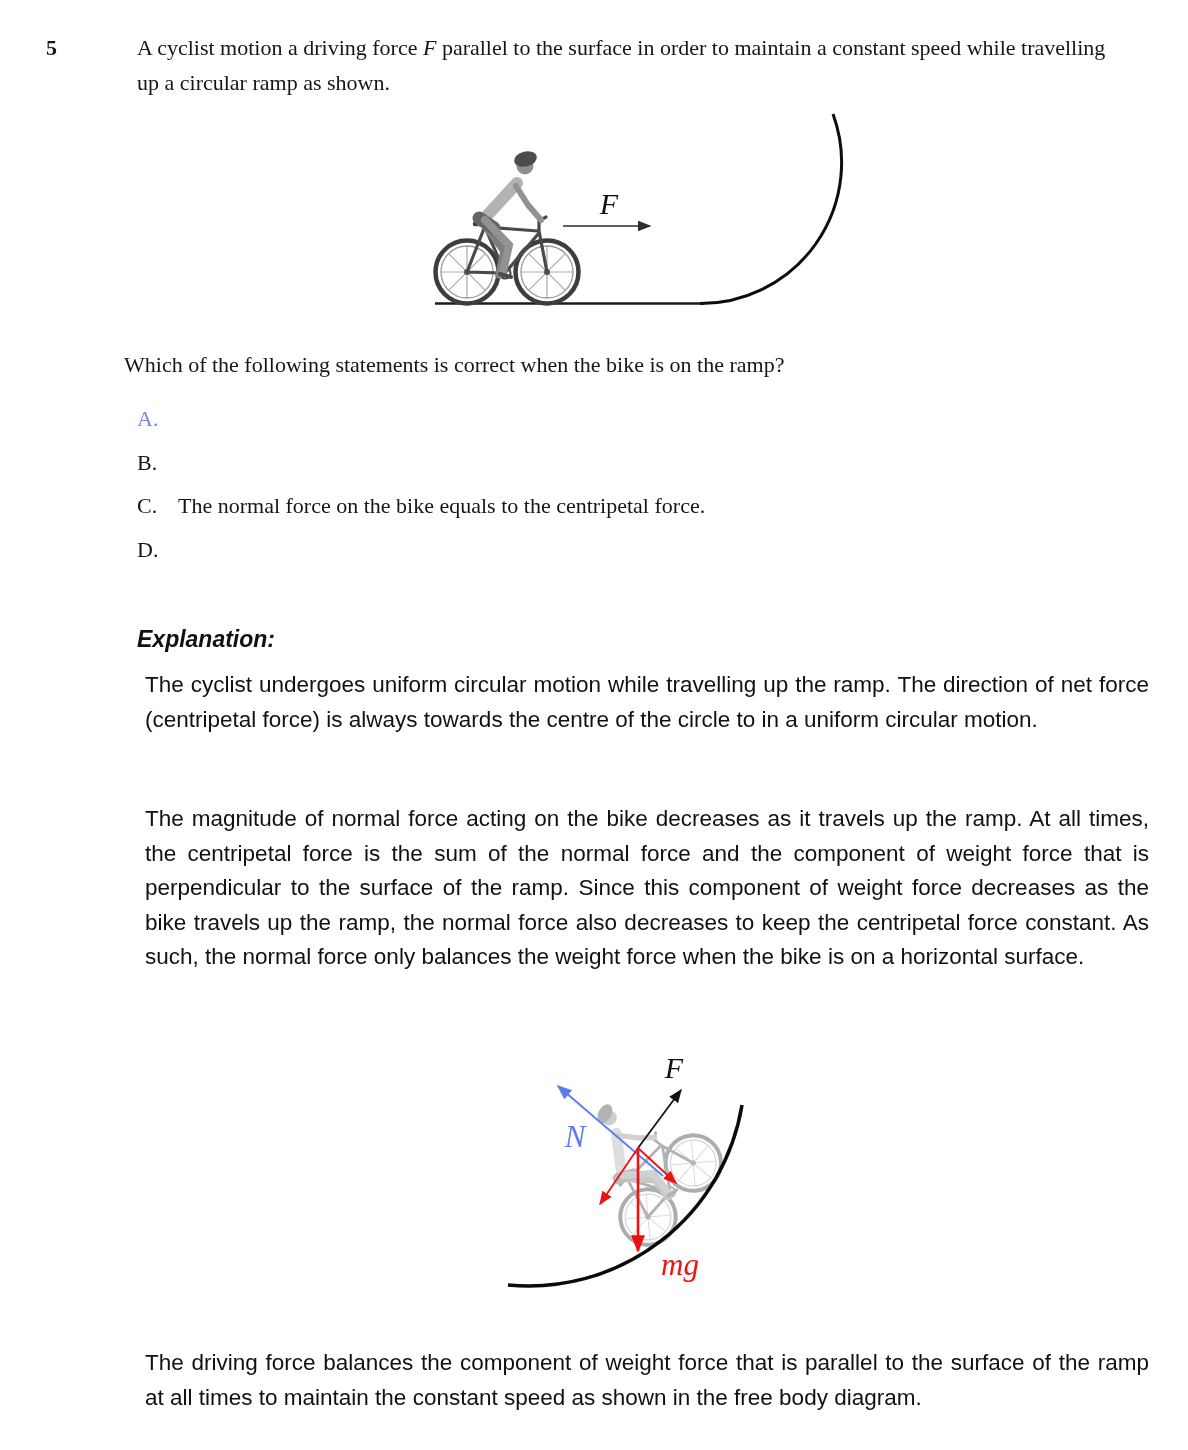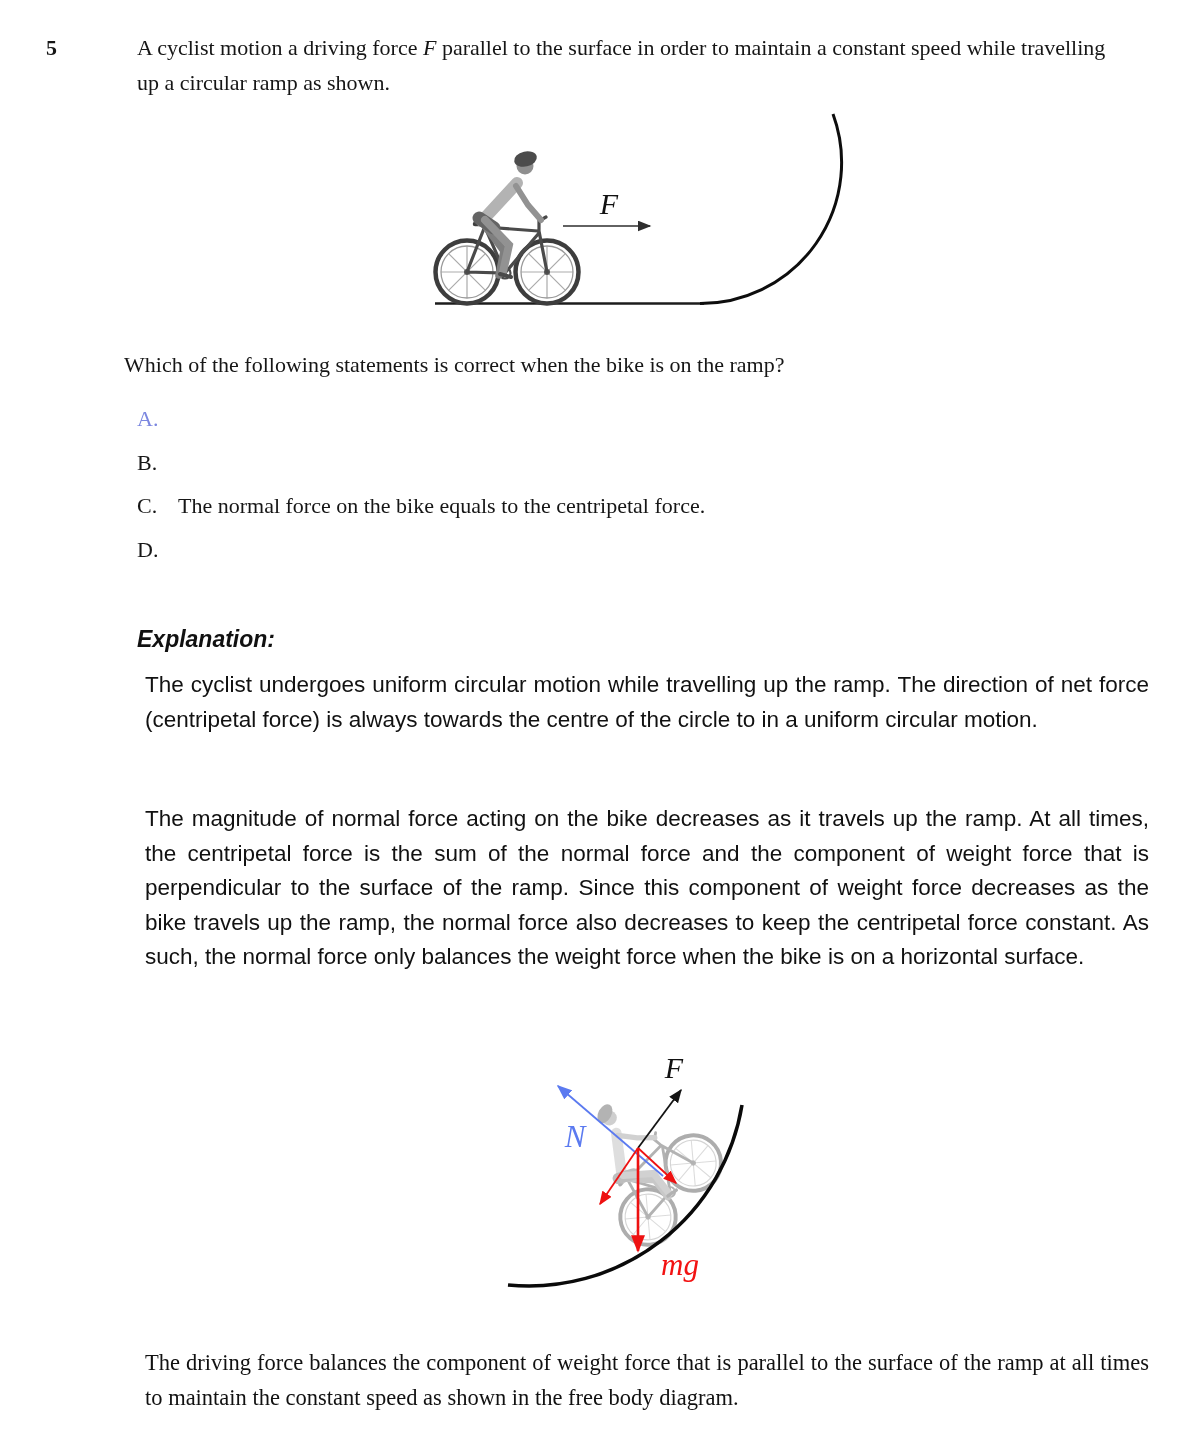--- a/index.html
+++ b/index.html
@@ -21,21 +21,21 @@
   .option{left:137px;width:1000px;font:22px/29px "Liberation Serif",serif;display:flex;}
   .option .option-label{display:inline-block;width:41px;flex:0 0 41px;}
   .option.highlighted{color:var(--hl);}
   #opt-a{top:404px;} #opt-b{top:448px;} #opt-c{top:491px;} #opt-d{top:535px;}
   
   .expl-head{left:137px;top:622px;font:bold italic 23px/35px "Liberation Sans",sans-serif;color:#111;text-align:right;}
   .para{left:133px;width:1004px;font:22.5px/34.5px "Liberation Sans",sans-serif;
         text-align:justify;color:#111;margin:12px;}
   #para1{top:656px;}
   #para2{top:790px;}
-  #para3{top:1334px;font-family:Liberation Serif, serif;}
+  #para3{top:1334px;}
   
   #diagram-ramp{left:408px;top:104px;}
   #diagram-fbd{left:478px;top:1032px;}
   svg text.force-label{font-family:"Liberation Serif",serif;font-style:italic;}
 </style>
 </head>
 <body>
 
 <div class="abs qnum">5</div>
 <div class="abs qtext"><span>A cyclist motion a driving force </span><span class="sym">F</span><span> parallel to the surface in order to maintain a constant speed while travelling up a circular ramp as shown.</span></div>

